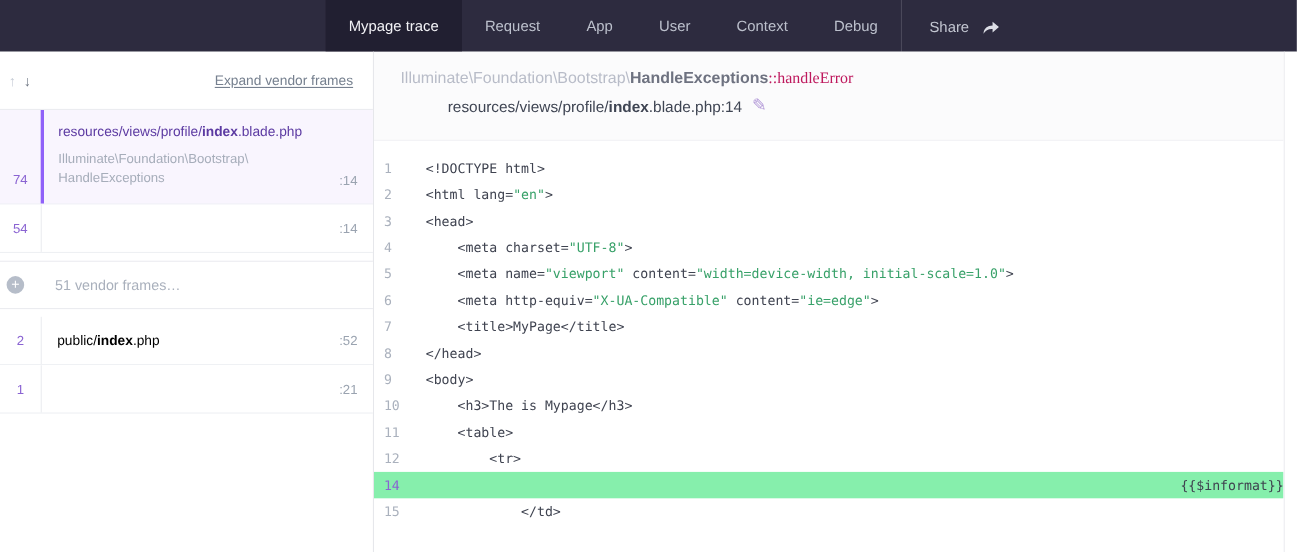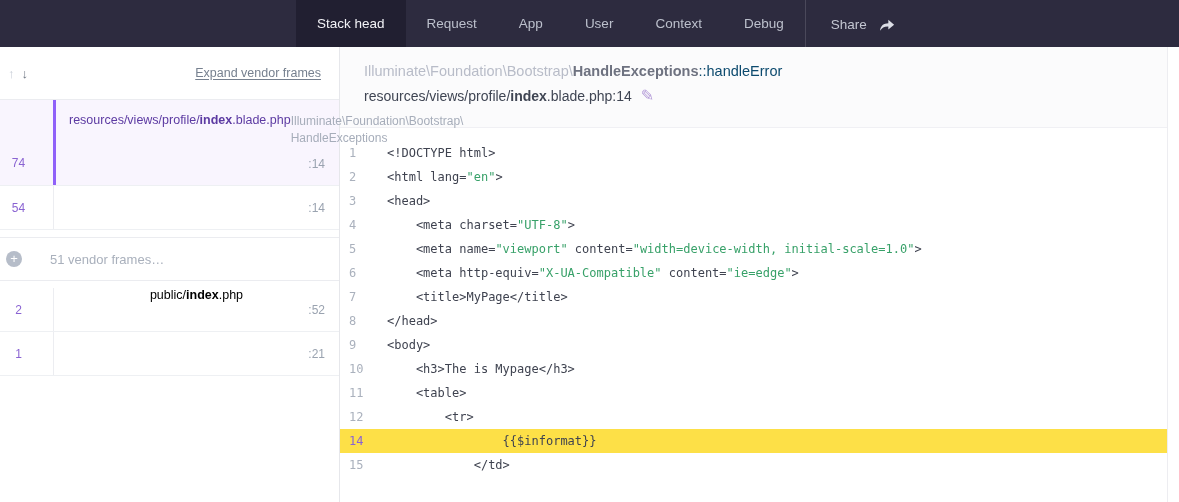--- a/index.html
+++ b/index.html
@@ -22,64 +22,64 @@
   
   .sidebar { width:340px; border-right:1px solid #e6e7eb; display:flex; flex-direction:column; background:#fff; flex-shrink:0; }
   .sidebar-header { height:53px; border-bottom:1px solid #ebecf0; display:flex; align-items:center; padding:0 18px 0 8px; flex-shrink:0; }
   .arrow { font-size:13px; cursor:pointer; background:none; border:none; font-family:inherit; }
   .arrow.up { color:#c7cdd7; }
   .arrow.down { color:#6d7582; margin-left:7px; }
   .expand-link { margin-left:auto; color:#76808f; font-size:12.5px; text-decoration:underline; text-underline-offset:2px; cursor:pointer; }
 
   .frame-row { min-height:44px; display:flex; border-bottom:1px solid #eef0f3; cursor:pointer; position:relative; background:#fff; }
   .frame-num { width:37px; flex-shrink:0; display:flex; justify-content:center; align-items:center; color:#8a63d2; font-size:12px; }
-  .frame-body { flex:1; border-left:1px solid #ecedf1; position:relative; display:flex; flex-direction:row; justify-content:center; padding:0 14px; min-width:0;margin-left:16px; }
+  .frame-body { flex:1; border-left:1px solid #ecedf1; position:relative; display:flex; flex-direction:column; justify-content:center; padding:0 14px; min-width:0; }
   .frame-path { font-size:12.5px; color:#000000; }
   .frame-path b { font-weight:700; }
   .frame-class { font-size:12px; color:#a6adba; line-height:1.45; max-width:235px; }
   .frame-lineno { position:absolute; right:14px; top:50%; transform:translateY(-50%); color:#9aa3b0; font-size:12px; }
 
   .frame-row.selected { background:#f9f5fe; min-height:86px; }
   .frame-row.selected .frame-num { align-items:flex-end; padding-bottom:15px; }
   .frame-row.selected .frame-body { border-left:3px solid #9061f9; justify-content:flex-start; padding:13px 14px 12px 13px; }
   .frame-row.selected .frame-path { color:#5c3aa2; margin-bottom:9px; }
   .frame-row.selected .frame-lineno { top:auto; transform:none; bottom:14px; }
 
   .vendor-row { margin:7px 0; height:44px; border-top:1px solid #ebecf0; border-bottom:1px solid #ebecf0; display:flex; align-items:center; cursor:pointer; background:#fff; }
   .vendor-icon { width:16px; height:16px; border-radius:50%; background:#b6bdc9; color:#fff; font-size:13px; line-height:15px; text-align:center; margin-left:6px; flex-shrink:0; }
   .vendor-label { color:#a9b0bc; font-size:13px; margin-left:28px; }
 
   
   .main { flex:1; display:flex; flex-direction:column; background:#fbfbfc; min-width:0; }
   .main-header { padding:16px 20px 0 24px; height:80px; flex-shrink:0; }
   .method-line { font-size:14.5px; color:#b8bcc8; white-space:nowrap; }
   .method-line .cls { color:#6e7280; font-weight:600; }
-  .method-line .suffix { color:#0c4a6e; }
-  .file-line { margin-top:9px; font-size:14px; color:#3f4553; display:flex; align-items:flex-end; gap:9px; }
+  .method-line .suffix { color:#be185d;font-family:Liberation Serif, serif; }
+  .file-line { margin-top:9px; font-size:14px; color:#3f4553; display:flex; align-items:flex-end; gap:9px;margin-left:43px; }
   .file-line b { font-weight:700; }
   .pencil { color:#b49bd8; font-size:16px; cursor:pointer; line-height:1; }
 
   .code-panel { flex:1; background:#fff; border-top:1px solid #f0f0f4; padding-top:13px; font-family:"DejaVu Sans Mono", monospace; font-size:12px; overflow:hidden; }
   .code-line { height:24px; line-height:24px; white-space:pre; display:flex; }
   .code-line .ln { width:47px; padding-left:9px; color:#aab1bd; flex-shrink:0; }
-  .code-line.hl { background:#fde047; }
+  .code-line.hl { background:#86efac;justify-content:space-between; }
   .code-line.hl .ln { color:#8a63d2; }
   .seg-plain { color:#3f4350; }
   .seg-string { color:#38a169; }
 
   .scroll-track { width:12px; border-left:1px solid #ededf1; background:#fff; flex-shrink:0; }
 </style>
 </head>
 <body>
 
 <div class="app">
 
   <header class="navbar">
     <nav class="tabs" id="tabs">
-        <button class="tab active">Stack head</button>
+        <button class="tab active">Mypage trace</button>
         <button class="tab">Request</button>
         <button class="tab">App</button>
         <button class="tab">User</button>
         <button class="tab">Context</button>
         <button class="tab">Debug</button>
       </nav>
     <div class="nav-divider"></div>
     <button class="share-btn">
       <span>Share</span>
       <svg class="share-icon" viewBox="0 0 20 18" aria-hidden="true">

